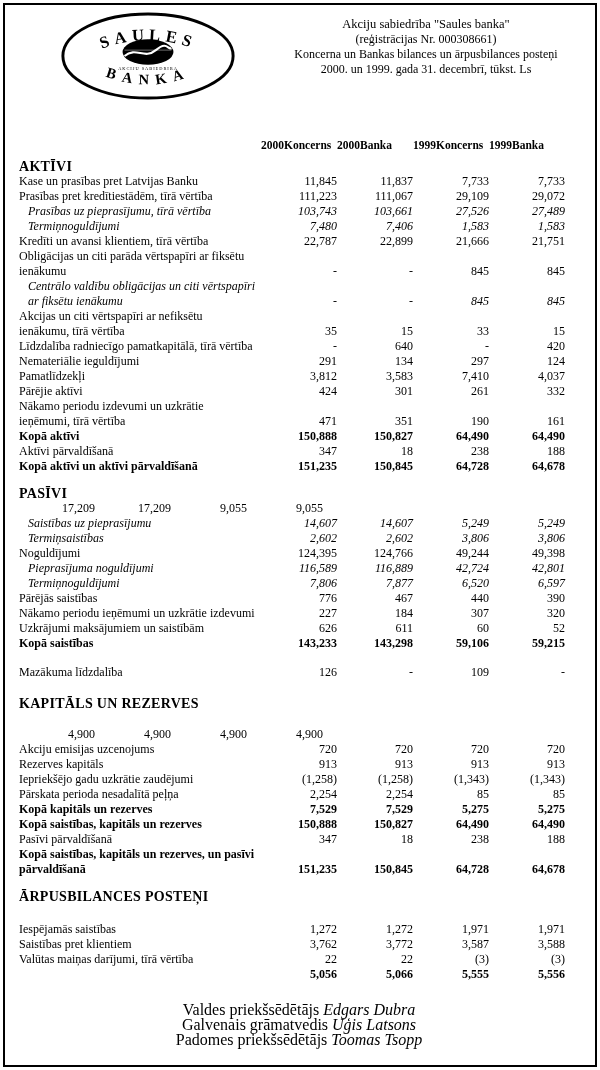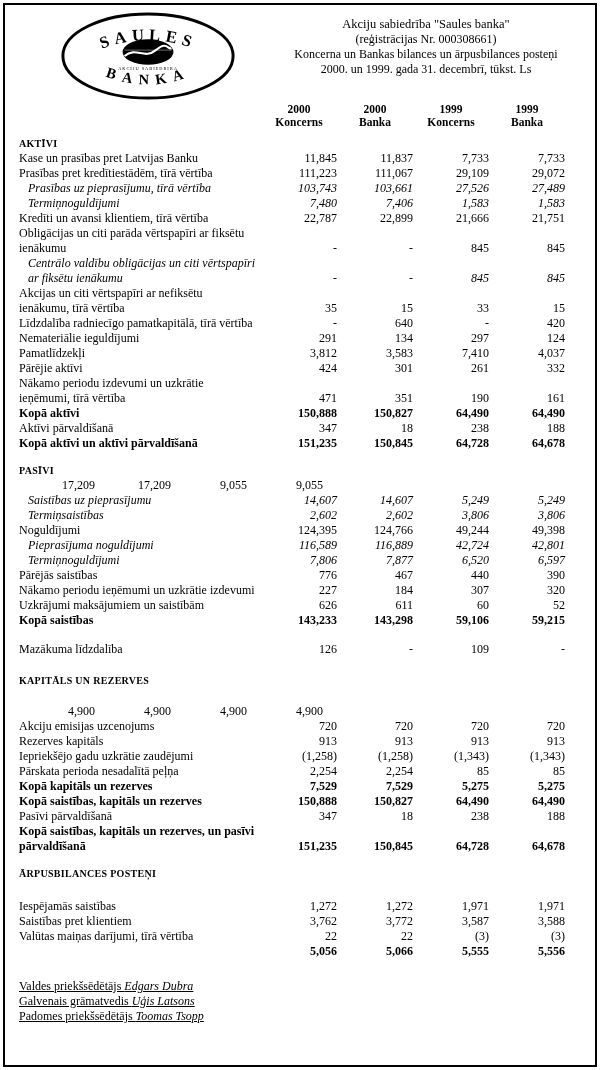--- a/index.html
+++ b/index.html
@@ -14,34 +14,34 @@
   .logo-arc-top { font-weight:bold; font-size:17px; letter-spacing:5px; fill:#000; }
   .logo-arc-bottom { font-weight:bold; font-size:15px; letter-spacing:7px; fill:#000; }
   .logo-mid { font-size:4.5px; letter-spacing:1px; fill:#000; }
 
   .header-text { flex:1; text-align:center; padding:6px 0 0 34px; font-size:12px; line-height:15px; }
   .header-text .company { font-size:12.5px; }
 
   .col-headers { display:flex; margin-top:2px; padding-right:16px; font-weight:bold;
                  font-size:11.5px; line-height:13px; margin-bottom:7px; }
   .col-spacer { flex:1; }
-  .col-head { width:76px; text-align:center; display:flex; flex-direction:column; }
+  .col-head { width:76px; text-align:right; display:flex; flex-direction:row;margin-top:36px; }
 
   .table { padding-right:16px; font-size:12px; line-height:15px; }
   .trow { display:flex; align-items:flex-end; }
   .tlabel { flex:1; padding-right:6px; }
   .tcell { width:76px; text-align:right; white-space:nowrap; }
   .trow.italic { font-style:italic; }
   .trow.italic .tlabel { padding-left:9px; }
   .trow.bold { font-weight:bold; }
   .trow.section { font-weight:bold; }
-  .trow.section .tlabel { font-size:10px; letter-spacing:0.3px; }
+  .trow.section .tlabel { font-size:14px; letter-spacing:0.3px; }
   .spacer { width:100%; }
 
-  .signatures { margin-top:20px; text-align:left; font-size:12px; line-height:15px; padding-right:2px;text-decoration:underline; }
+  .signatures { margin-top:20px; text-align:center; font-size:16px; line-height:15px; padding-right:2px; }
   .sig-name { font-style:italic; }
 </style>
 </head>
 <body>
 
 <div class="page">
 
   <div class="top">
     <div class="logo-wrap">
       <svg class="logo-svg" viewBox="0 0 180 92" xmlns="http://www.w3.org/2000/svg" xmlns:xlink="http://www.w3.org/1999/xlink">

